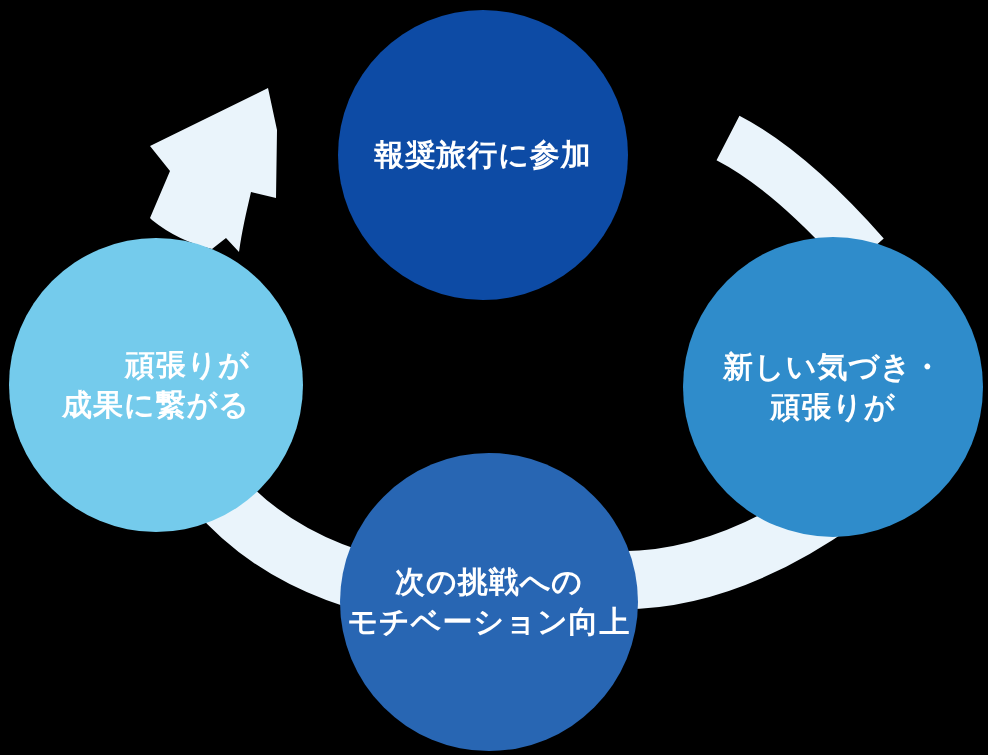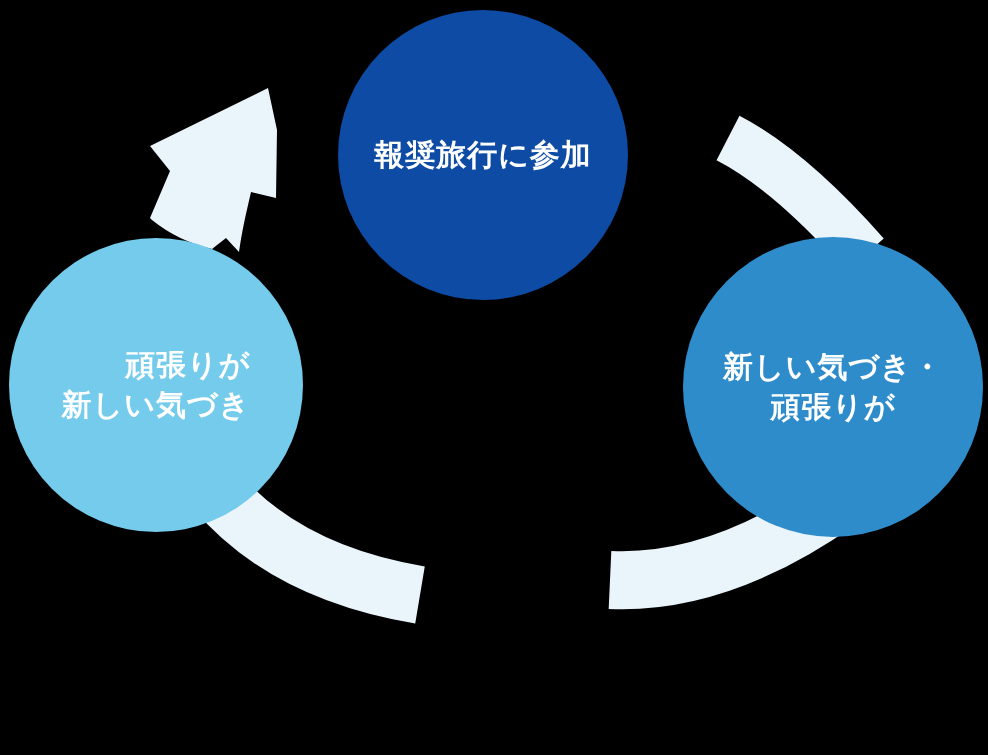--- a/index.html
+++ b/index.html
@@ -79,21 +79,27 @@
     </p>
   </div>
 
   <div class="node node-right" style="background-color: rgb(47, 140, 203);">
     <p class="label">
       <span>新しい気づき・</span>
       <span>頑張りが</span>
     </p>
   </div>
 
+  <div class="node node-bottom" style="background-color: rgb(40, 102, 179);">
+    <p class="label">
+      <span>次の挑戦への</span>
+      <span>モチベーション向上</span>
+    </p>
+  </div>
 
   <div class="node node-left" style="background-color: rgb(116, 203, 236); text-align: right;">
     <p class="label">
       <span>頑張りが</span>
-      <span>新しい気づき</span>
+      <span>成果に繋がる</span>
     </p>
   </div>
 
 </div>
 
 </body></html>

